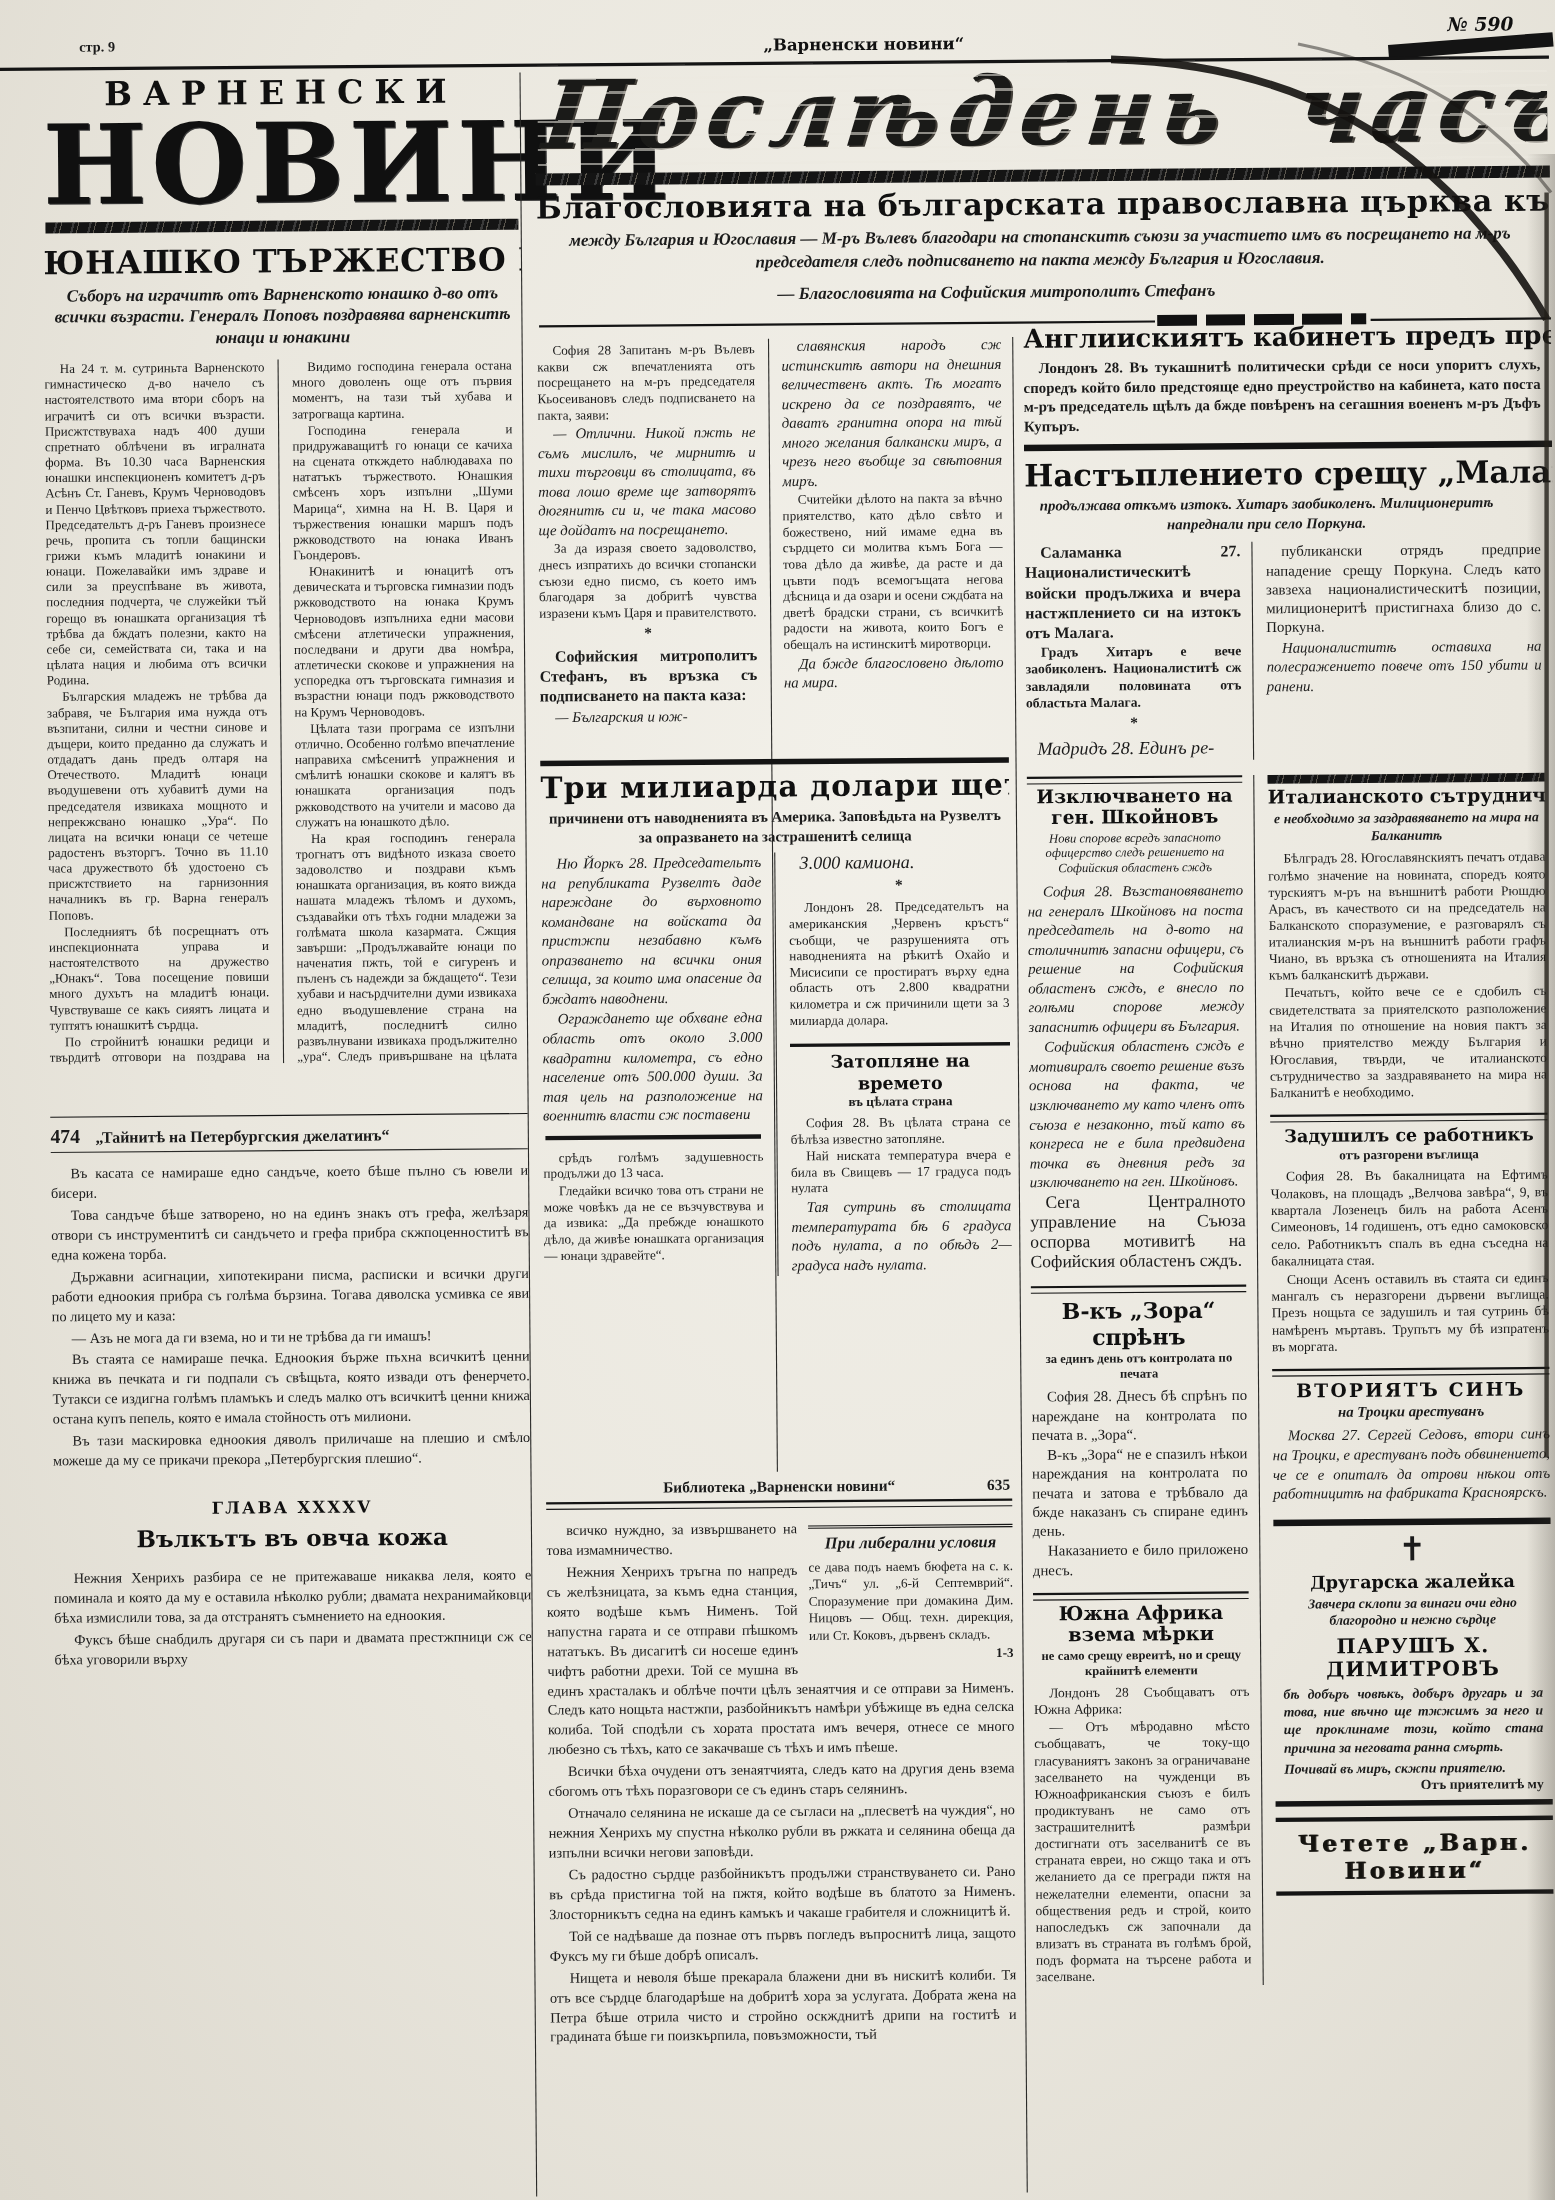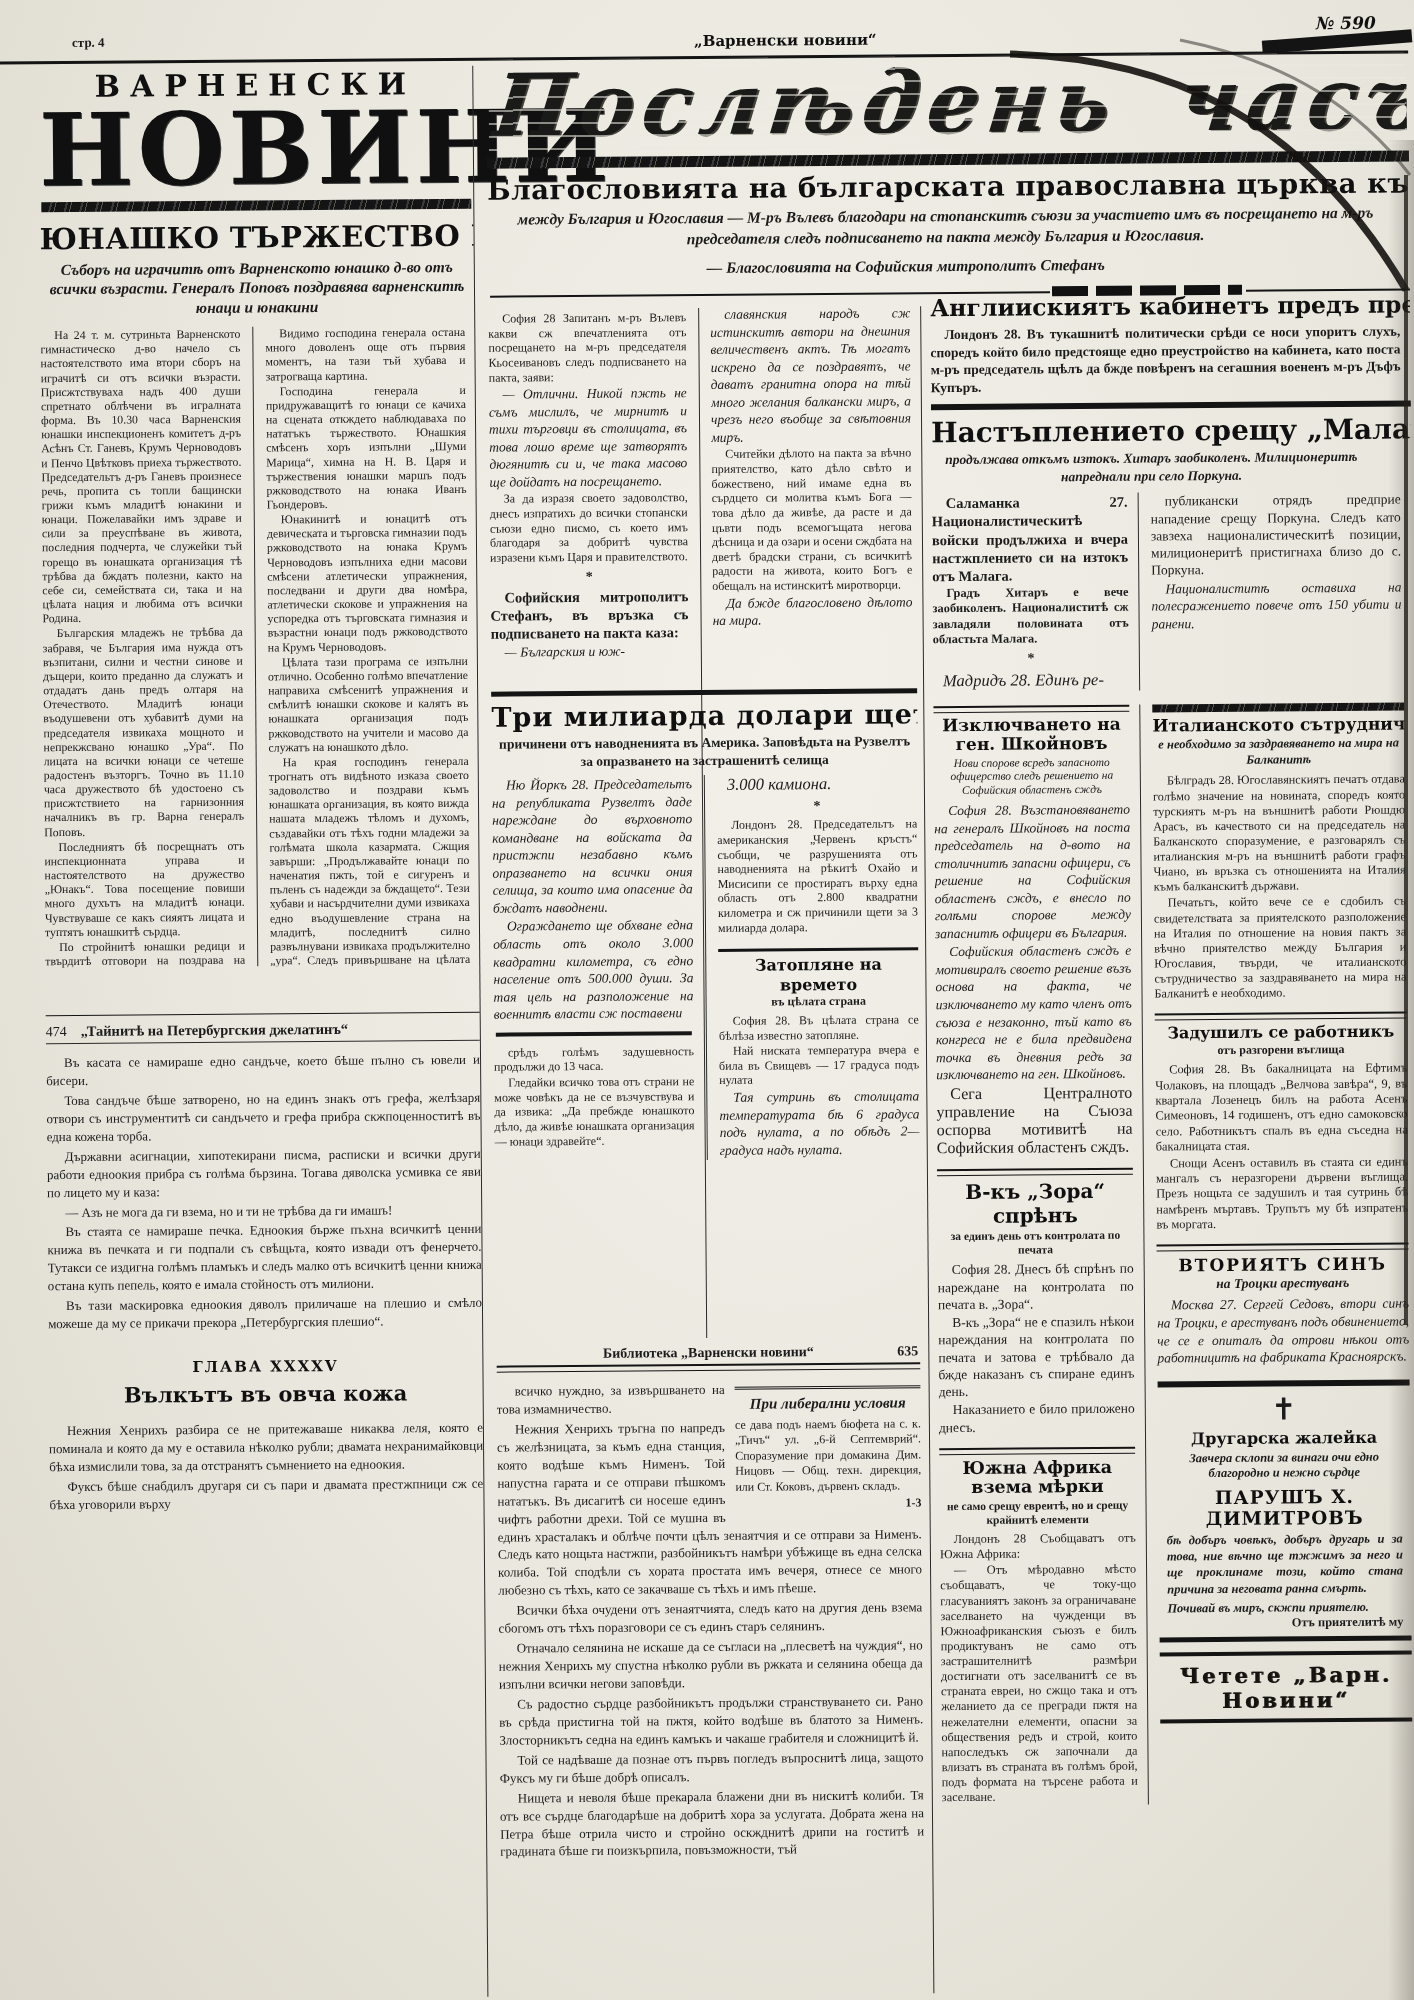--- a/index.html
+++ b/index.html
@@ -52,21 +52,21 @@
   .serialtext .para{text-indent:18px;margin-bottom:2px;}
   .edge-shade{position:absolute;top:140px;right:0;bottom:0;width:26px;z-index:6;
     background:linear-gradient(to right, rgba(60,55,48,0) 0%, rgba(60,55,48,.28) 100%);}
 </style>
 </head>
 <body>
 
 <div id="sheet">
 <div id="tilt">
 
-  <div class="abs" style="left:78px;top:30px;font-weight:bold;font-size:13px;">стр. 4</div>
+  <div class="abs" style="left:78px;top:30px;font-weight:bold;font-size:13px;">стр. 9</div>
   <div class="abs hdfont" style="left:700px;top:32px;font-size:15px;">„Варненски новини“</div>
   <div class="abs" style="left:1268px;top:40px;width:150px;height:13px;background:#141414;transform:rotate(-4deg);"></div>
   <div class="abs hdfont" style="left:1322px;top:18px;font-size:17px;font-style:italic;">№ 590</div>
   <div class="hrule" style="left:0;top:56px;width:1414px;height:3px;"></div>
 
   <div class="abs" style="left:44px;top:64px;width:434px;">
     <div class="hdfont mast-top">ВАРНЕНСКИ</div>
     <div class="hdfont mast-main">НОВИНИ</div>
     <div class="bar-tex" style="height:10px;margin:6px 2px 2px;"></div>
     <div class="hdfont junak-head nowrap">ЮНАШКО ТЪРЖЕСТВО ВЪ ВАРНА</div>
@@ -226,21 +226,21 @@
           <div style="font-style:italic;font-weight:bold;font-size:12.5px;margin-top:4px;text-align:left;">Почивай въ миръ, скжпи приятелю.</div>
           <div style="font-weight:bold;font-size:12.5px;text-align:right;">Отъ приятелитѣ му</div>
         </div>
         <div class="chetete" style="margin-top:10px;">Четете „Варн. Новини“</div>
       </div>
     </div>
   </div>
 
   <div class="abs" style="left:44px;top:1018px;width:434px;height:977px;overflow:hidden;">
     <div style="display:flex;justify-content:flex-start;gap:14px;align-items:baseline;border-bottom:1px solid #2a2a28;padding-bottom:3px;">
-      <span style="font-weight:normal;font-size:14px;">474</span>
+      <span style="font-weight:bold;font-size:18px;">474</span>
       <span style="font-weight:bold;font-size:14.5px;">„Тайнитѣ на Петербургския джелатинъ“</span>
     </div>
     <div class="jtext serialtext" style="margin-top:10px;">
           <p class="para">Въ касата се намираше едно сандъче, което бѣше пълно съ ювели и бисери.</p>
           <p class="para">Това сандъче бѣше затворено, но на единъ знакъ отъ грефа, желѣзаря отвори съ инструментитѣ си сандъчето и грефа прибра скжпоценноститѣ въ една кожена торба.</p>
           <p class="para">Държавни асигнации, хипотекирани писма, расписки и всички други работи едноокия прибра съ голѣма бързина. Тогава дяволска усмивка се яви по лицето му и каза:</p>
           <p class="para">— Азъ не мога да ги взема, но и ти не трѣбва да ги имашъ!</p>
           <p class="para">Въ стаята се намираше печка. Едноокия бърже пъхна всичкитѣ ценни книжа въ печката и ги подпали съ свѣщьта, която извади отъ фенерчето. Тутакси се издигна голѣмъ пламъкъ и следъ малко отъ всичкитѣ ценни книжа остана купъ пепель, която е имала стойность отъ милиони.</p>
           <p class="para">Въ тази маскировка едноокия дяволъ приличаше на плешио и смѣло можеше да му се прикачи прекора „Петербургския плешио“.</p>
         </div>

